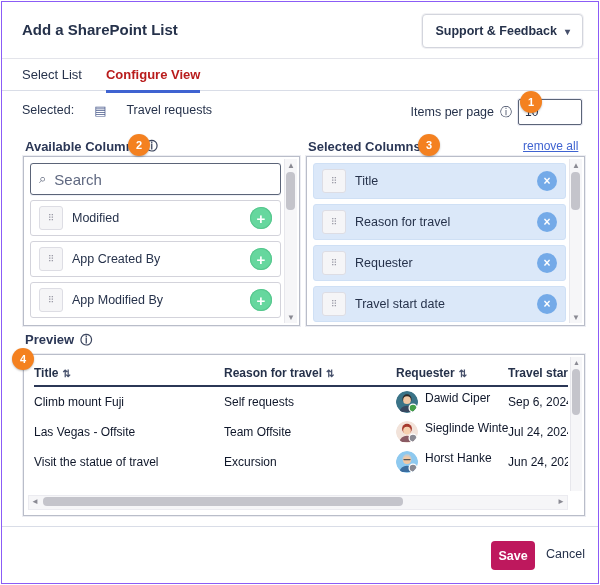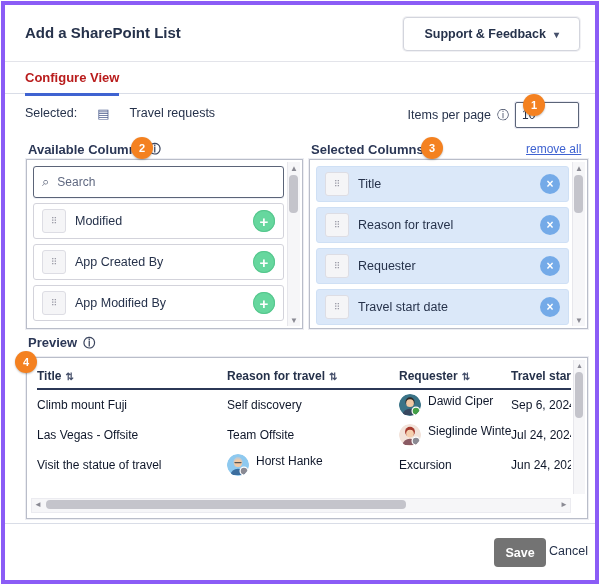--- a/index.html
+++ b/index.html
@@ -1,27 +1,27 @@
 <!DOCTYPE html>
 <html><head>
 <meta charset="utf-8">
 <style>
   html,body{margin:0;padding:0;}
   body{
     width:600px;height:585px;position:relative;background:#fff;
     font-family:"Liberation Sans",sans-serif;color:#26324b;overflow:hidden;
   }
-  .dialog{position:absolute;inset:1px;border:4px solid #8b5cf6;background:#fff;}
+  .dialog{position:absolute;inset:1px;border:1px solid #8b5cf6;background:#fff;}
 
   
   .hdr{position:absolute;top:0;left:0;right:0;height:56px;border-bottom:1px solid #e3e4ea;}
   .hdr-title{position:absolute;left:20px;top:19px;font-size:15px;font-weight:bold;color:#26324b;}
   .support-btn{
     position:absolute;right:15px;top:12px;height:32px;display:flex;align-items:center;gap:8px;
-    padding:0 20px;border:1px solid #d3d5dd;border-radius:4px;background:#fff;
+    padding:0 12px;border:1px solid #d3d5dd;border-radius:4px;background:#fff;
     font-size:12.5px;font-weight:bold;color:#26324b;cursor:pointer;box-shadow:0 0 0 1px #f1f1f4;
   }
   .support-btn .chev{font-size:10px;color:#46506b;}
 
   
   .tabs{position:absolute;top:57px;left:0;right:0;height:32px;border-bottom:1px solid #d9dde7;
         display:flex;gap:24px;padding-left:20px;box-sizing:border-box;}
   .tab{font-size:13px;display:flex;align-items:center;height:100%;border-bottom:3px solid transparent;cursor:pointer;}
   .tab.inactive{color:#26324b;}
   .tab.active{color:#b91c1c;font-weight:bold;border-bottom-color:#3f63d1;}
@@ -59,21 +59,21 @@
   .panel-inner{position:absolute;left:6px;top:6px;right:18px;bottom:2px;display:flex;flex-direction:column;gap:5px;overflow:hidden;}
   .vscroll{position:absolute;right:2px;top:2px;bottom:2px;width:12px;background:#f6f6f8;border-left:1px solid #e7e7ec;}
   .vscroll .arr{position:absolute;left:0;width:12px;height:12px;font-size:8px;color:#8a8a93;
                 display:flex;align-items:center;justify-content:center;cursor:pointer;}
   .vscroll .arr.up{top:0;} .vscroll .arr.down{bottom:0;}
   .vscroll .thumb{position:absolute;left:1px;width:9px;top:13px;height:38px;background:#c4c4cb;border-radius:4px;cursor:pointer;}
 
   .search-box{height:30px;min-height:30px;border:1px solid #5b6478;border-radius:3px;display:flex;align-items:center;
               gap:6px;padding:0 8px;box-shadow:0 0 0 1px #eef0f6;}
   .search-box .mag{font-size:13px;color:#5a6278;}
-  .search-box input{border:none;outline:none;flex:1;font-size:12px;color:#ec4899;background:transparent;
+  .search-box input{border:none;outline:none;flex:1;font-size:15px;color:#ec4899;background:transparent;
                     font-family:"Liberation Sans",sans-serif;}
   .search-box input::placeholder{color:#5f6880;}
 
   .item{height:36px;min-height:36px;border-radius:3px;display:flex;align-items:center;gap:9px;padding:0 8px;box-sizing:border-box;}
   .item.avail-item{border:1px solid #d3d3db;background:#fff;}
   .item.sel-item{border:1px solid #cfe0f5;background:#dbe8f9;}
   .drag{width:22px;height:22px;border:1px solid #dddde4;background:#f5f5f7;border-radius:3px;
         display:flex;align-items:center;justify-content:center;font-size:9px;color:#9a9aa6;cursor:grab;}
   .item .lbl{font-size:12.5px;color:#26324b;}
   .addbtn{margin-left:auto;width:22px;height:22px;border-radius:50%;background:#66d79e;color:#fff;
@@ -103,39 +103,40 @@
                    display:flex;align-items:center;justify-content:center;cursor:pointer;}
   .pv-vscroll .thumb{position:absolute;left:1px;top:12px;width:8px;height:46px;background:#c4c4cb;border-radius:4px;cursor:pointer;}
   .hscroll{position:absolute;left:4px;right:16px;bottom:5px;height:13px;background:#f6f6f8;border:1px solid #ebebf0;}
   .hscroll .arr{position:absolute;top:0;width:12px;height:11px;font-size:8px;color:#8a8a93;
                 display:flex;align-items:center;justify-content:center;cursor:pointer;}
   .hscroll .arr.l{left:0;} .hscroll .arr.r{right:0;}
   .hscroll .thumb{position:absolute;left:14px;top:1px;height:9px;width:360px;background:#c4c4cb;border-radius:4px;cursor:pointer;}
 
   
   .footer{position:absolute;left:0;right:0;bottom:0;height:56px;border-top:1px solid #d9dde7;}
-  .save-btn{position:absolute;left:489px;top:14px;width:52px;height:29px;background:#737373;color:#fff;
+  .save-btn{position:absolute;left:489px;top:14px;width:44px;height:29px;background:#be185d;color:#fff;
             border:none;border-radius:4px;font-size:12.5px;font-weight:bold;cursor:pointer;
             font-family:"Liberation Sans",sans-serif;}
   .cancel-btn{position:absolute;left:544px;top:20px;font-size:12.5px;color:#26324b;cursor:pointer;}
 </style>
 </head>
 <body>
 
 <div class="dialog">
 
   <div class="hdr">
     <div class="hdr-title">Add a SharePoint List</div>
     <div class="support-btn">
       <span>Support &amp; Feedback</span>
       <span class="chev">▾</span>
     </div>
   </div>
 
   <div class="tabs">
+    <div class="tab inactive">Select List</div>
     <div class="tab active">Configure View</div>
   </div>
 
   <div class="sel-row">
     <div class="sel-left">
       <span>Selected:</span>
       <span class="list-ic">▤</span>
       <span>Travel requests</span>
     </div>
     <div class="ipp">
@@ -240,21 +241,21 @@
           <span>Requester</span>
           <span class="sort-ic">⇅</span>
         </div>
         <div class="hcell">
           <span>Travel start date</span>
         </div>
       </div>
 
       <div class="pv-row pv-data">
         <div class="cell">Climb mount Fuji</div>
-        <div class="cell">Self discovery</div>
+        <div class="cell">Self requests</div>
         <div class="cell req-cell">
           <svg class="avatar" viewBox="0 0 24 24">
             <circle cx="12" cy="12" r="12" fill="#3a7387"></circle>
             <circle cx="12" cy="8.6" r="5" fill="#2f2a28"></circle>
             <circle cx="12" cy="10" r="4.2" fill="#f1c9a5"></circle>
             <path d="M4,23 a8,7 0 0 1 16,0 Z" fill="#37475f"></path>
             <circle cx="18.5" cy="18.5" r="4.2" fill="#43a047" stroke="#fff" stroke-width="1.4"></circle>
           </svg>
           <span>Dawid Ciper</span>
         </div>
@@ -272,32 +273,32 @@
             <path d="M4,23 a8,7 0 0 1 16,0 Z" fill="#8a5a63"></path>
             <circle cx="18.5" cy="18.5" r="4.2" fill="#8a8a93" stroke="#fff" stroke-width="1.4"></circle>
           </svg>
           <span>Sieglinde Winter</span>
         </div>
         <div class="cell">Jul 24, 2024</div>
       </div>
 
       <div class="pv-row pv-data">
         <div class="cell">Visit the statue of travel</div>
+        <div class="cell">Excursion</div>
         <div class="cell req-cell">
           <svg class="avatar" viewBox="0 0 24 24">
             <circle cx="12" cy="12" r="12" fill="#8ec9ef"></circle>
             <circle cx="12" cy="8.6" r="5" fill="#c9c9c9"></circle>
             <circle cx="12" cy="10" r="4.2" fill="#f1c9a5"></circle>
             <rect x="8" y="8.6" width="8" height="1.6" rx="0.8" fill="#555"></rect>
             <path d="M4,23 a8,7 0 0 1 16,0 Z" fill="#3c6e9f"></path>
             <circle cx="18.5" cy="18.5" r="4.2" fill="#8a8a93" stroke="#fff" stroke-width="1.4"></circle>
           </svg>
           <span>Horst Hanke</span>
         </div>
-        <div class="cell">Excursion</div>
         <div class="cell">Jun 24, 2024</div>
       </div>
     </div>
 
     <div class="pv-vscroll">
       <span class="arr">▲</span>
       <span class="thumb"></span>
     </div>
     <div class="hscroll">
       <span class="arr l">◄</span>

